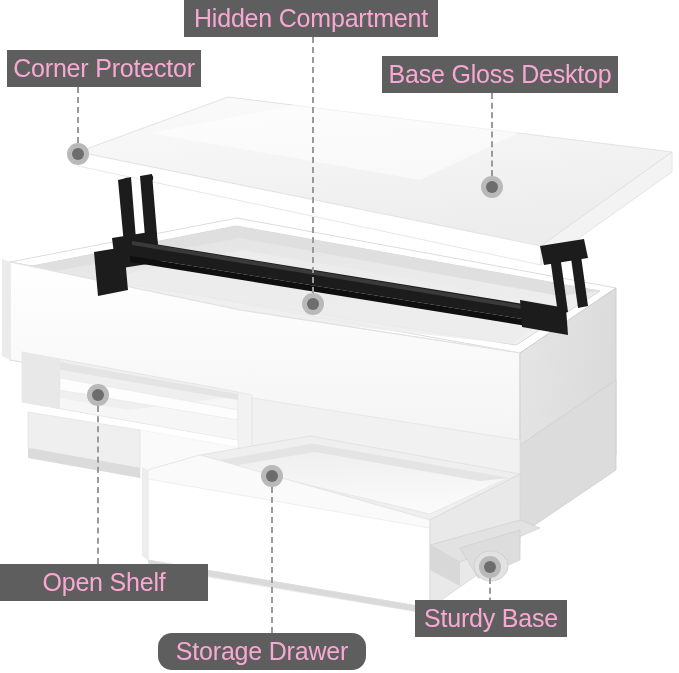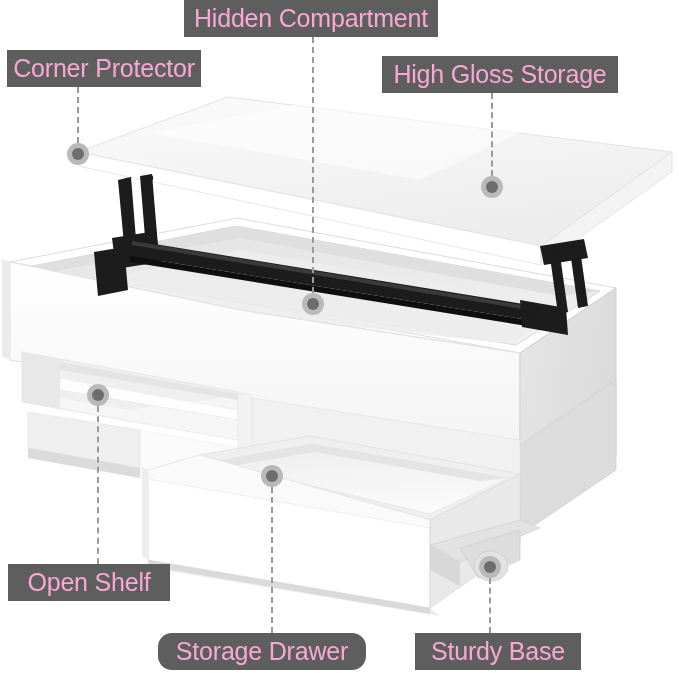--- a/index.html
+++ b/index.html
@@ -221,21 +221,21 @@
   <div class="marker-dot" style="left:67px; top:143px;"></div>
   <div class="marker-dot" style="left:481px; top:176px;"></div>
   <div class="marker-dot" style="left:87px; top:384px;"></div>
   <div class="marker-dot" style="left:261px; top:465px;"></div>
   <div class="marker-dot" style="left:479px; top:556px;"></div>
 
   <div class="callout-label" style="left:184px; top:0px; width:254px; height:37px;">Hidden Compartment</div>
 
   <div class="callout-label" style="left:0px; top:50px; width:194px; height:37px;margin-left:7px;">Corner Protector</div>
 
-  <div class="callout-label" style="left:382px; top:56px; width:236px; height:37px;">High Gloss Storage</div>
-
-  <div class="callout-label" style="left:8px; top:564px; width:162px; height:37px;">Open Shelf</div>
+  <div class="callout-label" style="left:382px; top:56px; width:236px; height:37px;">Base Gloss Desktop</div>
+
+  <div class="callout-label" style="left:0px; top:564px; width:208px; height:37px;">Open Shelf</div>
 
   <div class="callout-label" style="left:158px; top:633px; width:208px; height:37px;border-radius:14px;">Storage Drawer</div>
 
-  <div class="callout-label" style="left:415px; top:633px; width:166px; height:37px;">Sturdy Base</div>
+  <div class="callout-label" style="left:415px; top:600px; width:152px; height:37px;">Sturdy Base</div>
 
 </div>
 
 </body></html>

